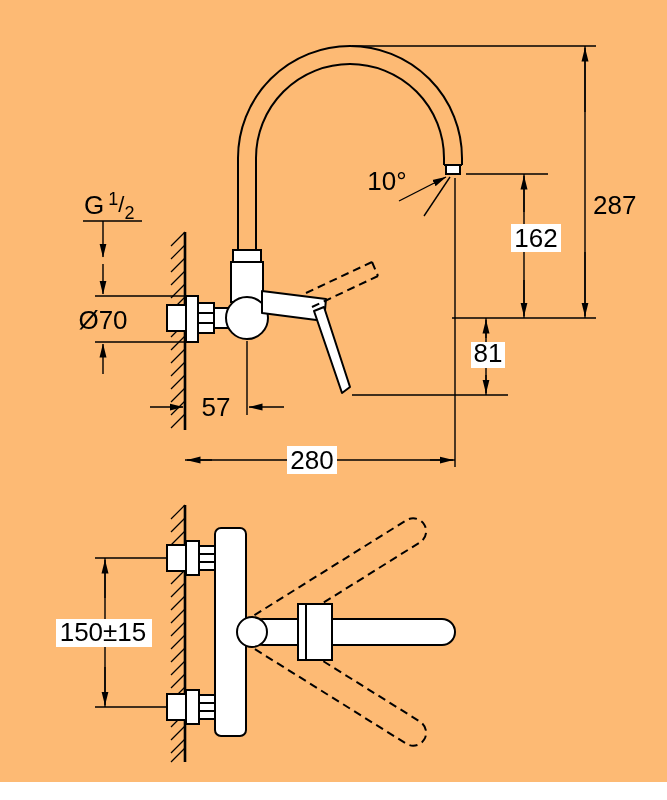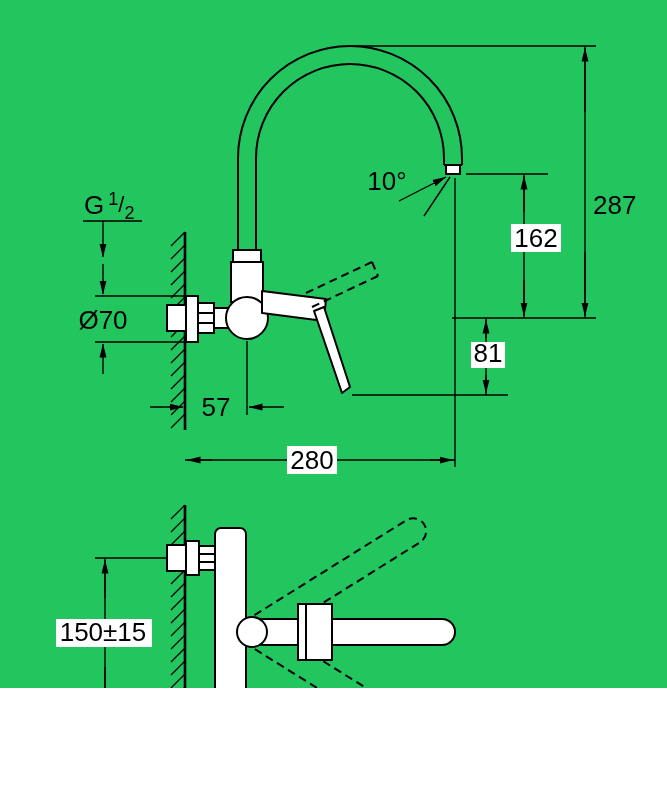--- a/index.html
+++ b/index.html
@@ -3,22 +3,22 @@
 <meta charset="utf-8">
 <style>
   html, body {
     margin: 0;
     padding: 0;
     background: #ffffff;
   }
   .stage {
     position: relative;
     width: 667px;
-    height: 688px;
-    background: #22c55e;
+    height: 782px;
+    background: #fdba74;
     overflow: hidden;
   }
   svg { display: block; }
   .lbl {
     font-family: "Liberation Sans", "DejaVu Sans", sans-serif;
     font-size: 26px;
     fill: #000000;
     stroke: none;
   }
   .lbl-sm { font-size: 18px; }

